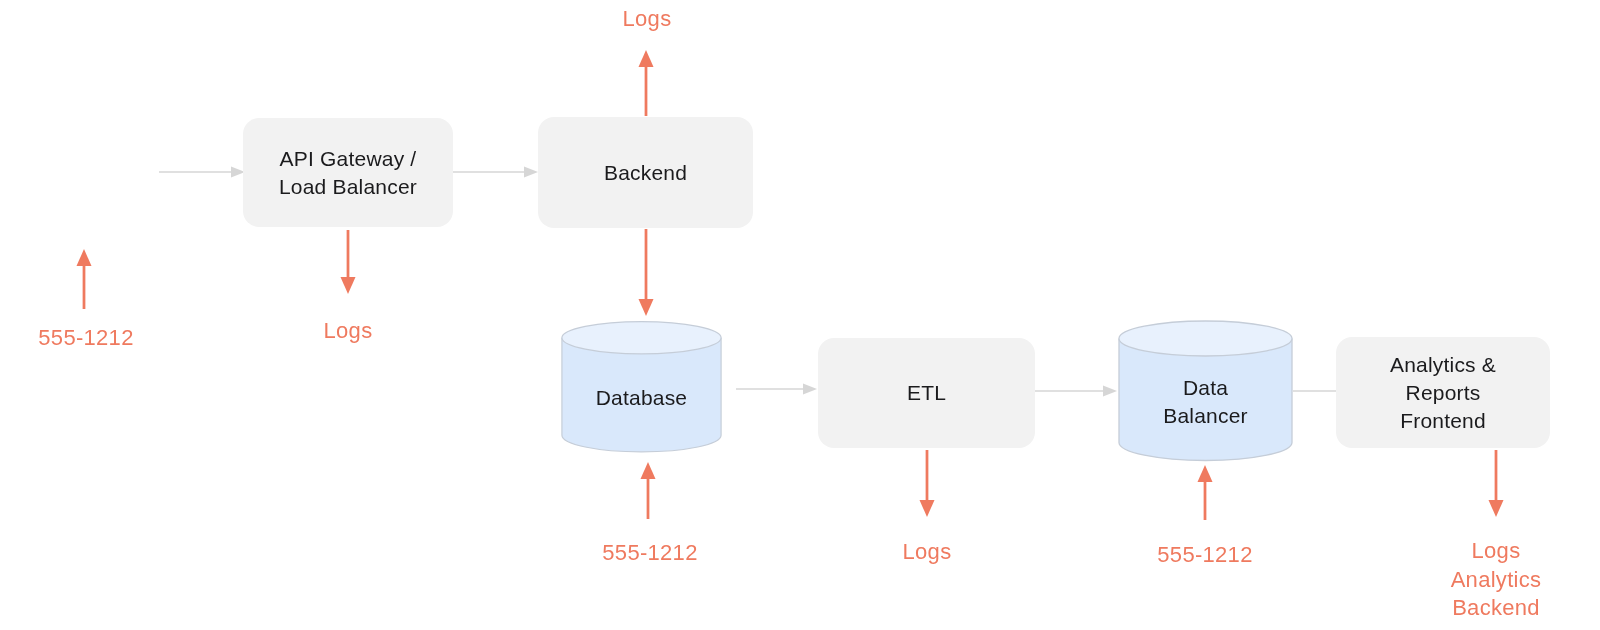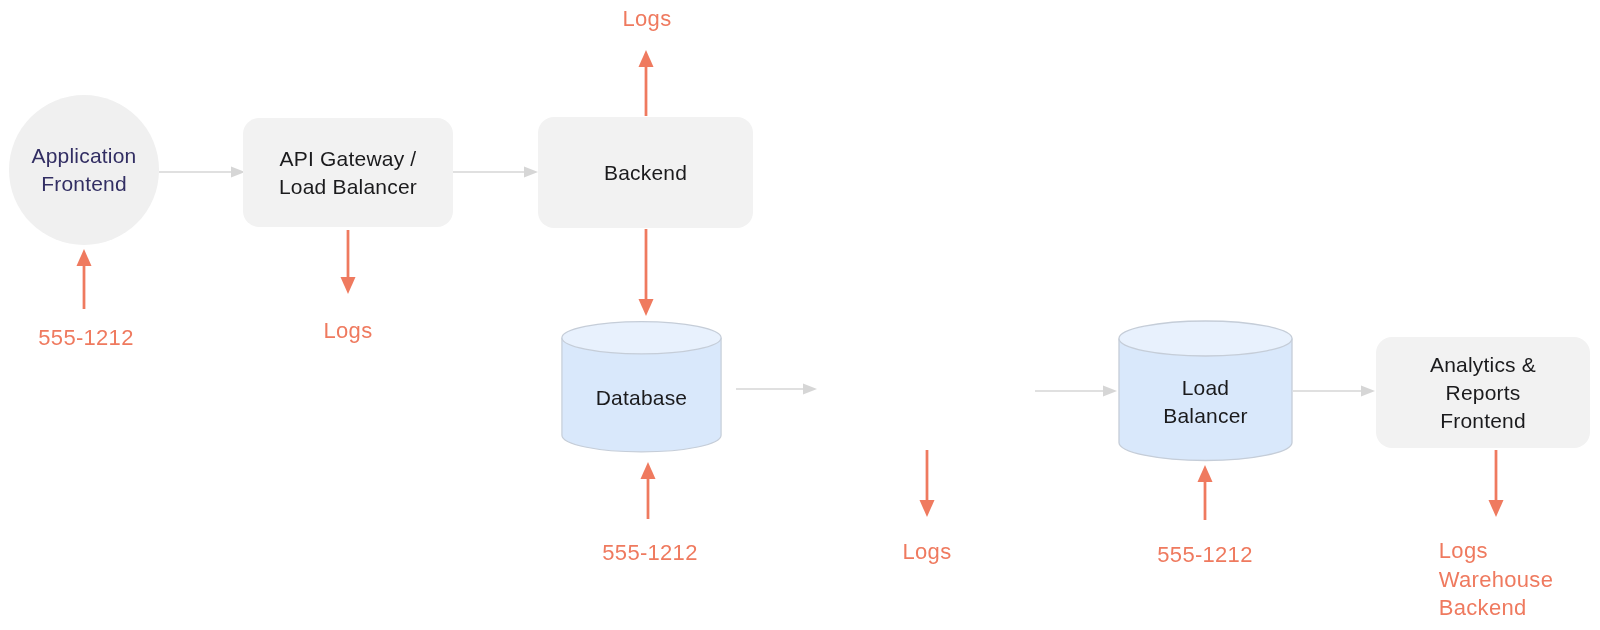--- a/index.html
+++ b/index.html
@@ -34,21 +34,21 @@
   }
   .node.box{background:var(--node-fill);border-radius:16px;}
   .node.circle{background:var(--circle-fill);border-radius:50%;color:var(--frontend-text);}
   .node.cyl{background:transparent;padding-top:22px;box-sizing:border-box;}
   .cyl-svg{position:absolute;left:0;top:0;width:100%;height:100%;}
   .cyl-label{position:relative;}
   .nl{position:relative;}
   .olabel{
     position:absolute;transform:translateX(-50%);
     color:var(--accent);font-size:22px;line-height:24px;
-    white-space:nowrap;letter-spacing:.3px;
+    white-space:nowrap;text-align:center;letter-spacing:.3px;
   }
   .olabel.stack div{line-height:28.5px;}
 </style>
 </head>
 <body>
 
 <div class="canvas">
 
   <svg class="layer" width="1600" height="630" viewBox="0 0 1600 630">
 
@@ -100,69 +100,68 @@
     <g>
       <line class="flow-line" x1="1205" y1="520" x2="1205" y2="482"></line>
       <polygon class="flow-head" points="1205,465 1197.5,482 1212.5,482"></polygon>
     </g>
     <g>
       <line class="flow-line" x1="1496" y1="450" x2="1496" y2="500"></line>
       <polygon class="flow-head" points="1496,517 1488.5,500 1503.5,500"></polygon>
     </g>
   </svg>
 
-  <div class="node circle" style="left:9px;top:95px;width:150px;height:150px">
-    <div class="nl">Application</div>
-    <div class="nl">Frontend</div>
-  </div>
 
   <div class="node box" style="left:538px;top:117px;width:215px;height:111px">
     <div class="nl">Backend</div>
   </div>
 
   <div class="node box" style="left:243px;top:118px;width:210px;height:109px">
     <div class="nl">API Gateway /</div>
     <div class="nl">Load Balancer</div>
   </div>
 
   <div class="node cyl" style="left:561px;top:315px;width:161px;height:144px">
     <svg class="cyl-svg" viewBox="0 0 175 144">
       <path class="cyl-body" d="M1,18.5 v106 a86.5,18 0 0 0 173,0 v-106"></path>
       <ellipse class="cyl-top" cx="87.5" cy="18.5" rx="86.5" ry="17.5"></ellipse>
     </svg>
     <div class="cyl-label">Database</div>
   </div>
 
+  <div class="node box" style="left:818px;top:338px;width:217px;height:110px">
+    <div class="nl">ETL</div>
+  </div>
 
   <div class="node cyl" style="left:1118px;top:320px;width:175px;height:142px">
     <svg class="cyl-svg" viewBox="0 0 175 142">
       <path class="cyl-body" d="M1,18.5 v104 a86.5,18 0 0 0 173,0 v-104"></path>
       <ellipse class="cyl-top" cx="87.5" cy="18.5" rx="86.5" ry="17.5"></ellipse>
     </svg>
-    <div class="cyl-label">Load</div>
+    <div class="cyl-label">Data</div>
     <div class="cyl-label">Balancer</div>
   </div>
 
-  <div class="node box" style="left:1376px;top:337px;width:214px;height:111px">
+  <div class="node box" style="left:1336px;top:337px;width:214px;height:111px">
     <div class="nl">Analytics &amp;</div>
     <div class="nl">Reports</div>
     <div class="nl">Frontend</div>
   </div>
 
   <div class="olabel" style="left:86px;top:326px">555-1212</div>
 
   <div class="olabel" style="left:348px;top:319px">Logs</div>
 
   <div class="olabel" style="left:647px;top:7px">Logs</div>
 
   <div class="olabel" style="left:650px;top:541px">555-1212</div>
 
   <div class="olabel" style="left:927px;top:540px">Logs</div>
 
   <div class="olabel" style="left:1205px;top:543px">555-1212</div>
 
   <div class="olabel stack" style="left:1496px;top:537px">
     <div>Logs</div>
-    <div>Warehouse</div>
+    <div>Analytics</div>
     <div>Backend</div>
   </div>
 
 </div>
 
 </body></html>

